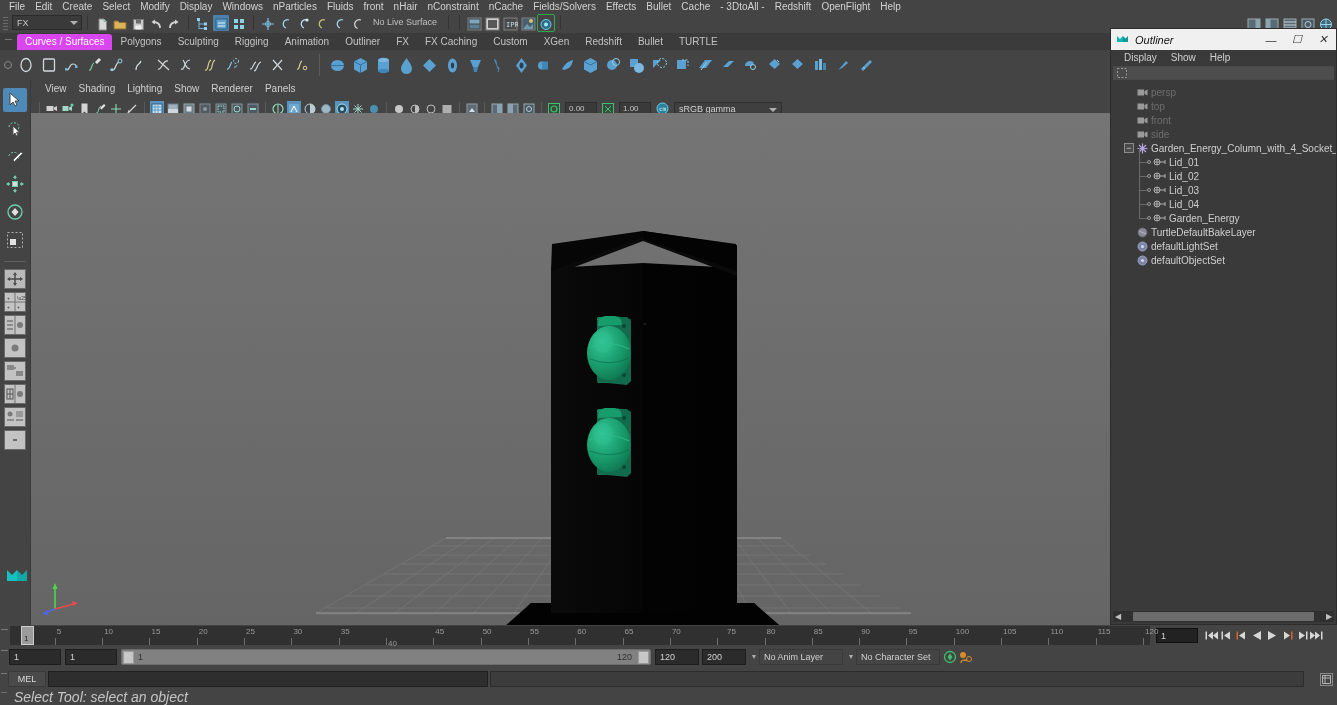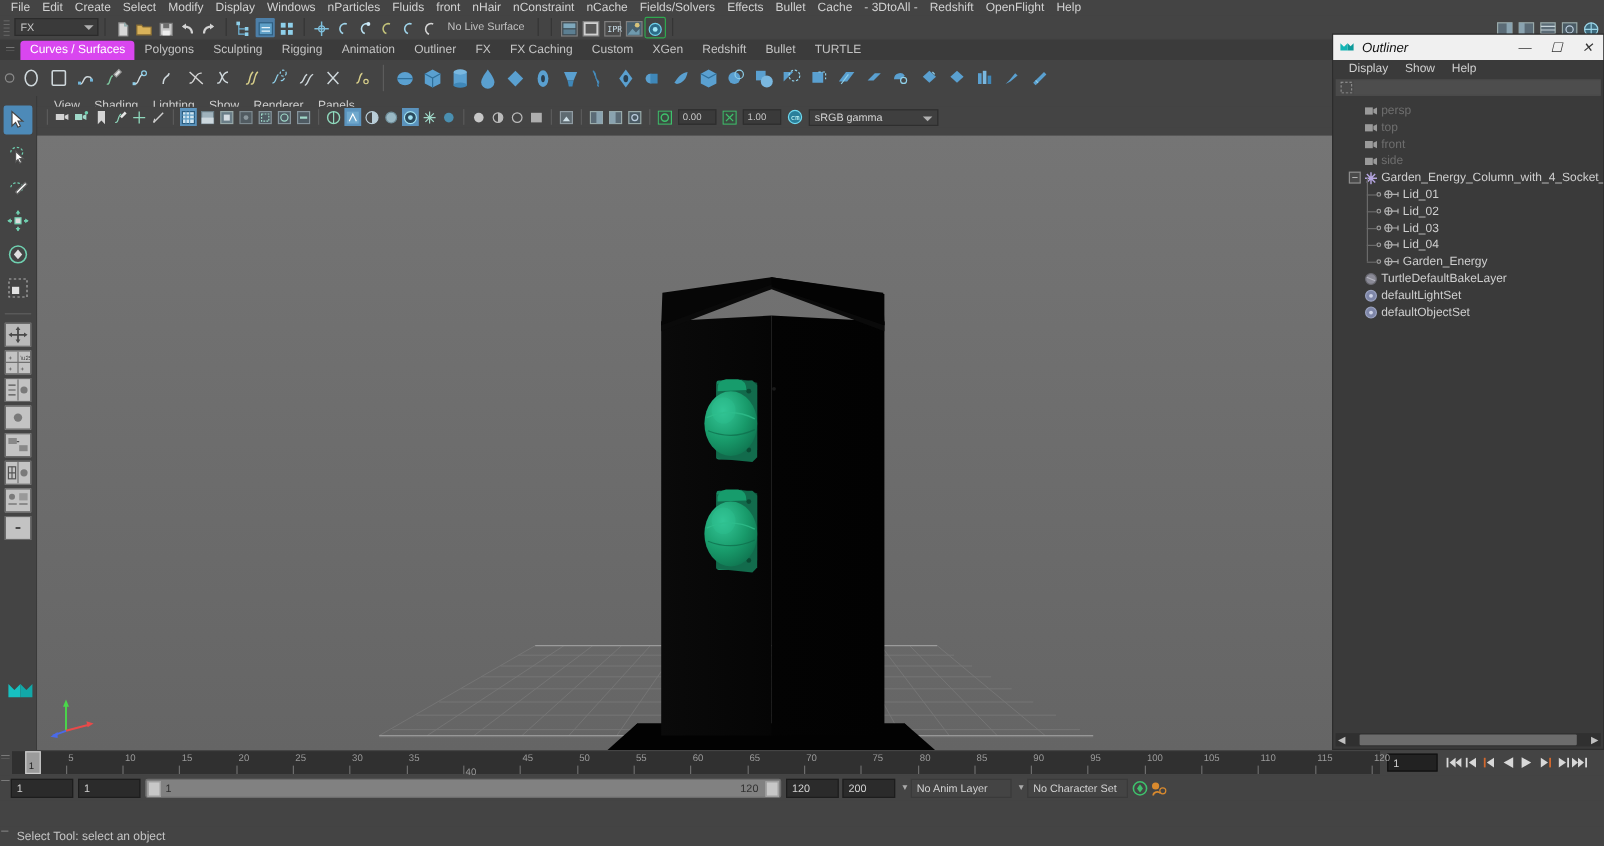--- a/index.html
+++ b/index.html
@@ -101,21 +101,21 @@
   .viewport-wrap {
     position:absolute; top:80px; left:30px; width:1080px; height:545px;
     background:#444444; border-left:1px solid #3a3a3a;
   }
   .vp-menubar {
     position:absolute; top:0; left:0; width:100%; height:16px;
     background:#444444; display:flex; align-items:center; padding-left:8px;
   }
   .vp-menubar .vmi { font-size:10px; color:#d0d0d0; padding:0 6px; }
   .vp-toolbar {
-    position:absolute; top:9px; left:0; width:100%; height:17px;
+    position:absolute; top:20px; left:0; width:100%; height:17px;
     background:#444444; display:flex; align-items:center; padding-left:4px;
   }
   .vt { width:14px; height:15px; margin:0 1px; display:inline-flex; align-items:center; justify-content:center; }
   .vt.on { background:#5b93bd; }
   .vt-sep { width:1px; height:13px; background:#5a5a5a; margin:0 4px; }
   .vt-field {
     width:32px; height:13px; background:#3a3a3a; border:1px solid #2e2e2e;
     font-size:8px; color:#c7c7c7; text-align:left; padding-left:3px; line-height:12px; margin:0 3px;
   }
   .vt-combo {
@@ -265,21 +265,21 @@
   
   .helpline {
     position:absolute; top:689px; left:0; width:1337px; height:16px;
     background:#444444; display:flex; align-items:center;
   }
   .hl-grip {
     width:8px; height:14px;
     background-image: repeating-linear-gradient(to bottom,#6e6e6e 0 1px,transparent 1px 3px);
     background-size:6px 3px; background-repeat:no-repeat; background-position:1px 2px;
   }
-  .hl-text { font-size:10px; color:#c5c5c5; margin-left:6px; }
+  .hl-text { font-size:14px; color:#c5c5c5; margin-left:6px;font-style:italic; }
 </style>
 </head>
 <body>
 
 <div class="app">
 
   <div class="menubar" id="menubar">
       <div class="mi">File</div>
       <div class="mi">Edit</div>
       <div class="mi">Create</div>
@@ -1460,19 +1460,31 @@
     </div>
     <div class="pb">
       <svg width="15" height="14" viewBox="0 0 15 14">
           <circle cx="5" cy="5" r="3" fill="#d98a2e"></circle>
           <path d="M3 13c0-3 4-4 6-2" stroke="#d98a2e" stroke-width="1.4" fill="none"></path>
           <circle cx="11" cy="9" r="2.5" fill="none" stroke="#d98a2e"></circle>
         </svg>
     </div>
   </div>
 
+  <div class="cmdline">
+    <div class="cl-grip"></div>
+    <div class="cl-mel">MEL</div>
+    <div class="cl-input" title=""></div>
+    <div class="cl-output" title=""></div>
+    <div class="cl-expand">
+      <svg width="9" height="9" viewBox="0 0 9 9">
+          <path d="M0.5 0.5h8v8h-8z" fill="none" stroke="#b5b5b5"></path>
+          <path d="M0.5 3h8M3 0.5v8" stroke="#b5b5b5"></path>
+        </svg>
+    </div>
+  </div>
 
   <div class="helpline">
     <div class="hl-grip"></div>
     <div class="hl-text">Select Tool: select an object</div>
   </div>
 
 </div>
 
 </body></html>

